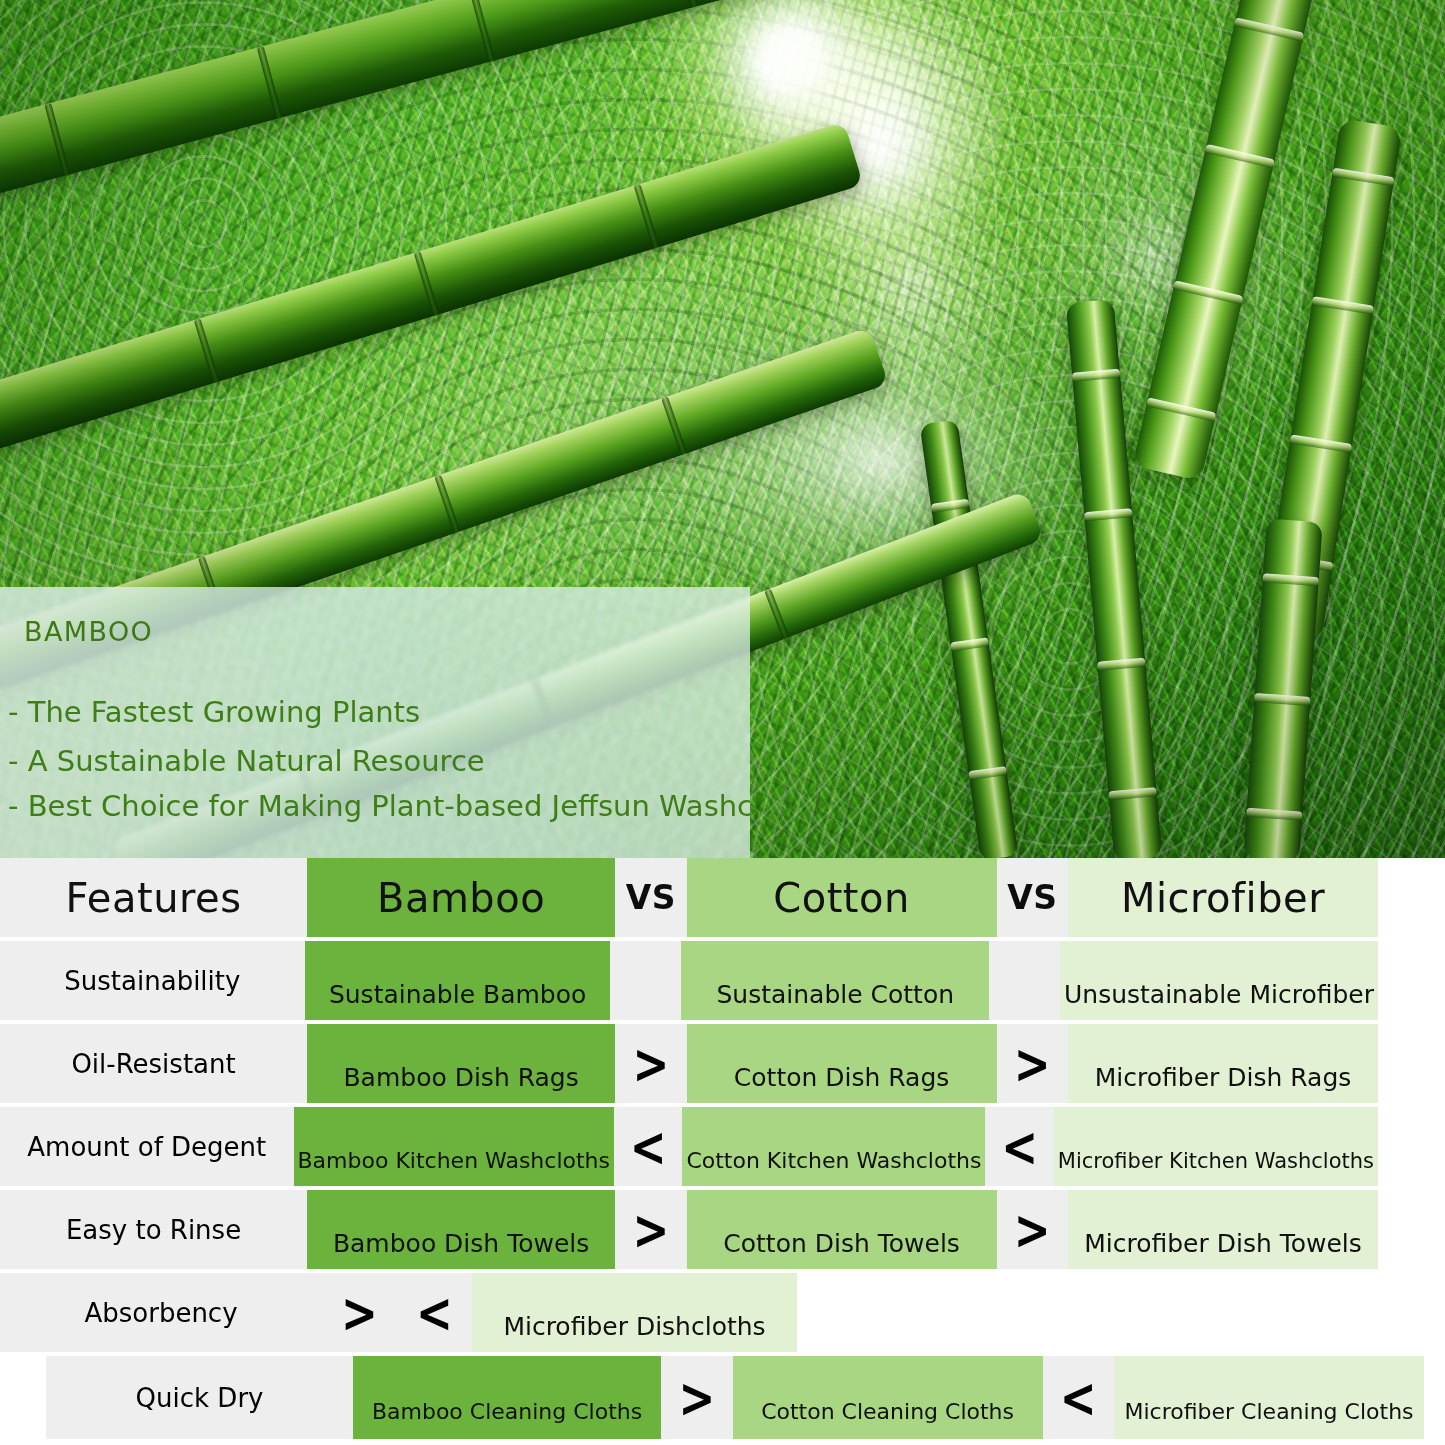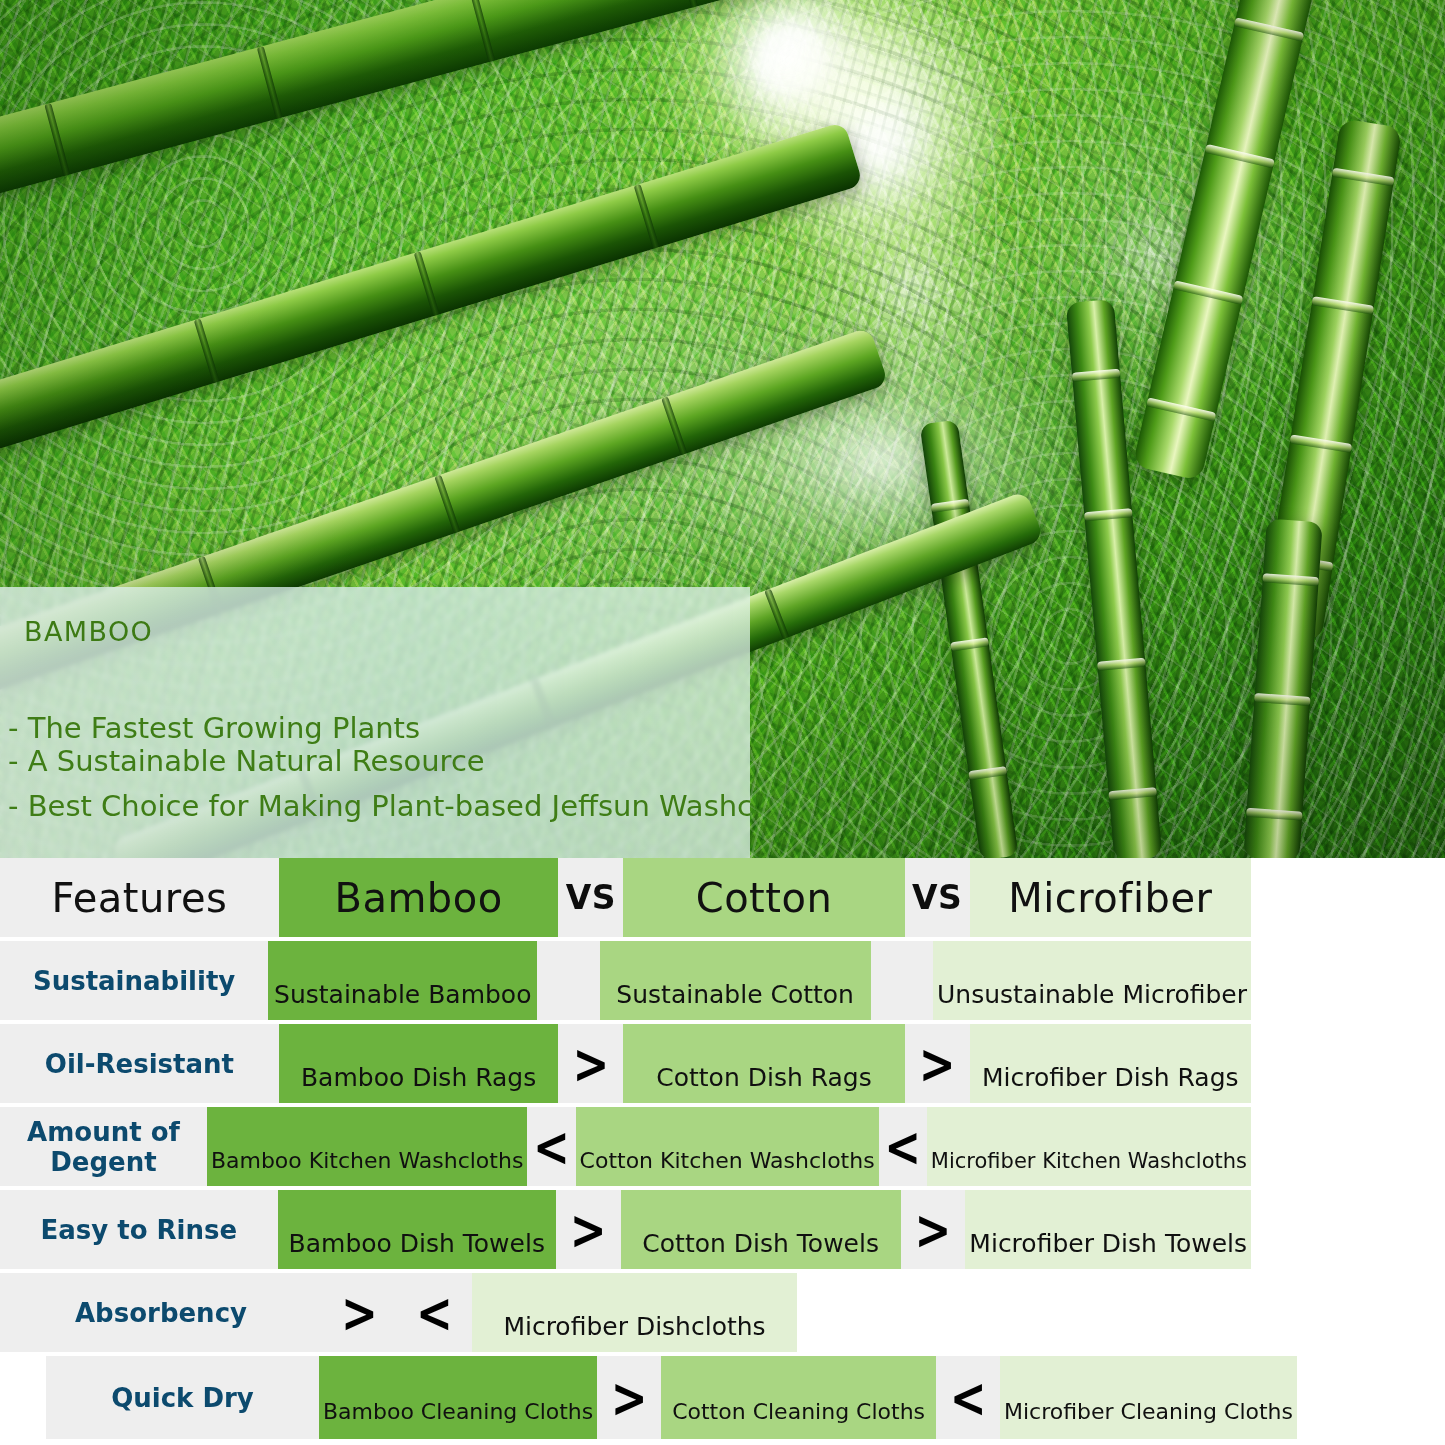--- a/index.html
+++ b/index.html
@@ -152,31 +152,31 @@
   .ov-title{
     position:absolute;left:24px;top:29px;
     font-size:27px;color:#3d7a14;letter-spacing:1.4px;
     font-family:"DejaVu Sans", sans-serif;font-weight:400;
   }
   .ov-line{
     position:absolute;left:8px;
     font-size:29px;color:#3f7d16;white-space:nowrap;
     font-family:"DejaVu Sans", sans-serif;font-weight:400;
   }
-  .ov-l1{top:124px;}
+  .ov-l1{top:108px;}
   .ov-l2{top:157px;}
   .ov-l3{top:202px;}
 
   
   .table{
     position:absolute;left:0;top:858px;width:1445px;height:587px;
     background:#ffffff;
   }
   .row{
-    position:relative;width:1251px;height:79px;margin-bottom:4px;
+    position:relative;width:1378px;height:79px;margin-bottom:4px;
     display:flex;align-items:stretch;
   }
   .row:last-child{margin-bottom:0;height:83px;padding-left:46px;}
 
   .cell{display:flex;align-items:center;justify-content:center;text-align:center;}
   .c-feature{width:322px;background:#eeeeee;}
   .c-bamboo{width:323px;background:#6cb33e;}
   .c-vs1{width:75px;background:#eeeeee;}
   .c-cotton{width:325px;background:#a9d682;}
   .c-vs2{width:75px;background:#eeeeee;}
@@ -189,21 +189,21 @@
   .hdr-text{
     font-family:"DejaVu Sans", sans-serif;
     font-size:40px;color:#111111;font-weight:400;letter-spacing:.5px;
   }
   .hdr-vs{
     font-family:"DejaVu Sans", sans-serif;
     font-size:33px;color:#0d0d0d;font-weight:600;letter-spacing:.5px;
   }
   .feat-text{
     font-family:"DejaVu Sans", sans-serif;
-    font-size:26px;color:#0c4a6e;font-weight:700;
+    font-size:26px;color:#000000;font-weight:400;
   }
   .cell-text{
     font-family:"DejaVu Sans", sans-serif;
     font-size:25px;color:#101010;font-weight:400;
     padding:0 4px;white-space:nowrap;margin-top:28px;
   }
   .cell-text.tight{font-size:22px;}
   .cmp{
     font-family:"DejaVu Sans", sans-serif;
     font-size:44px;color:#000000;font-weight:700;line-height:1;

